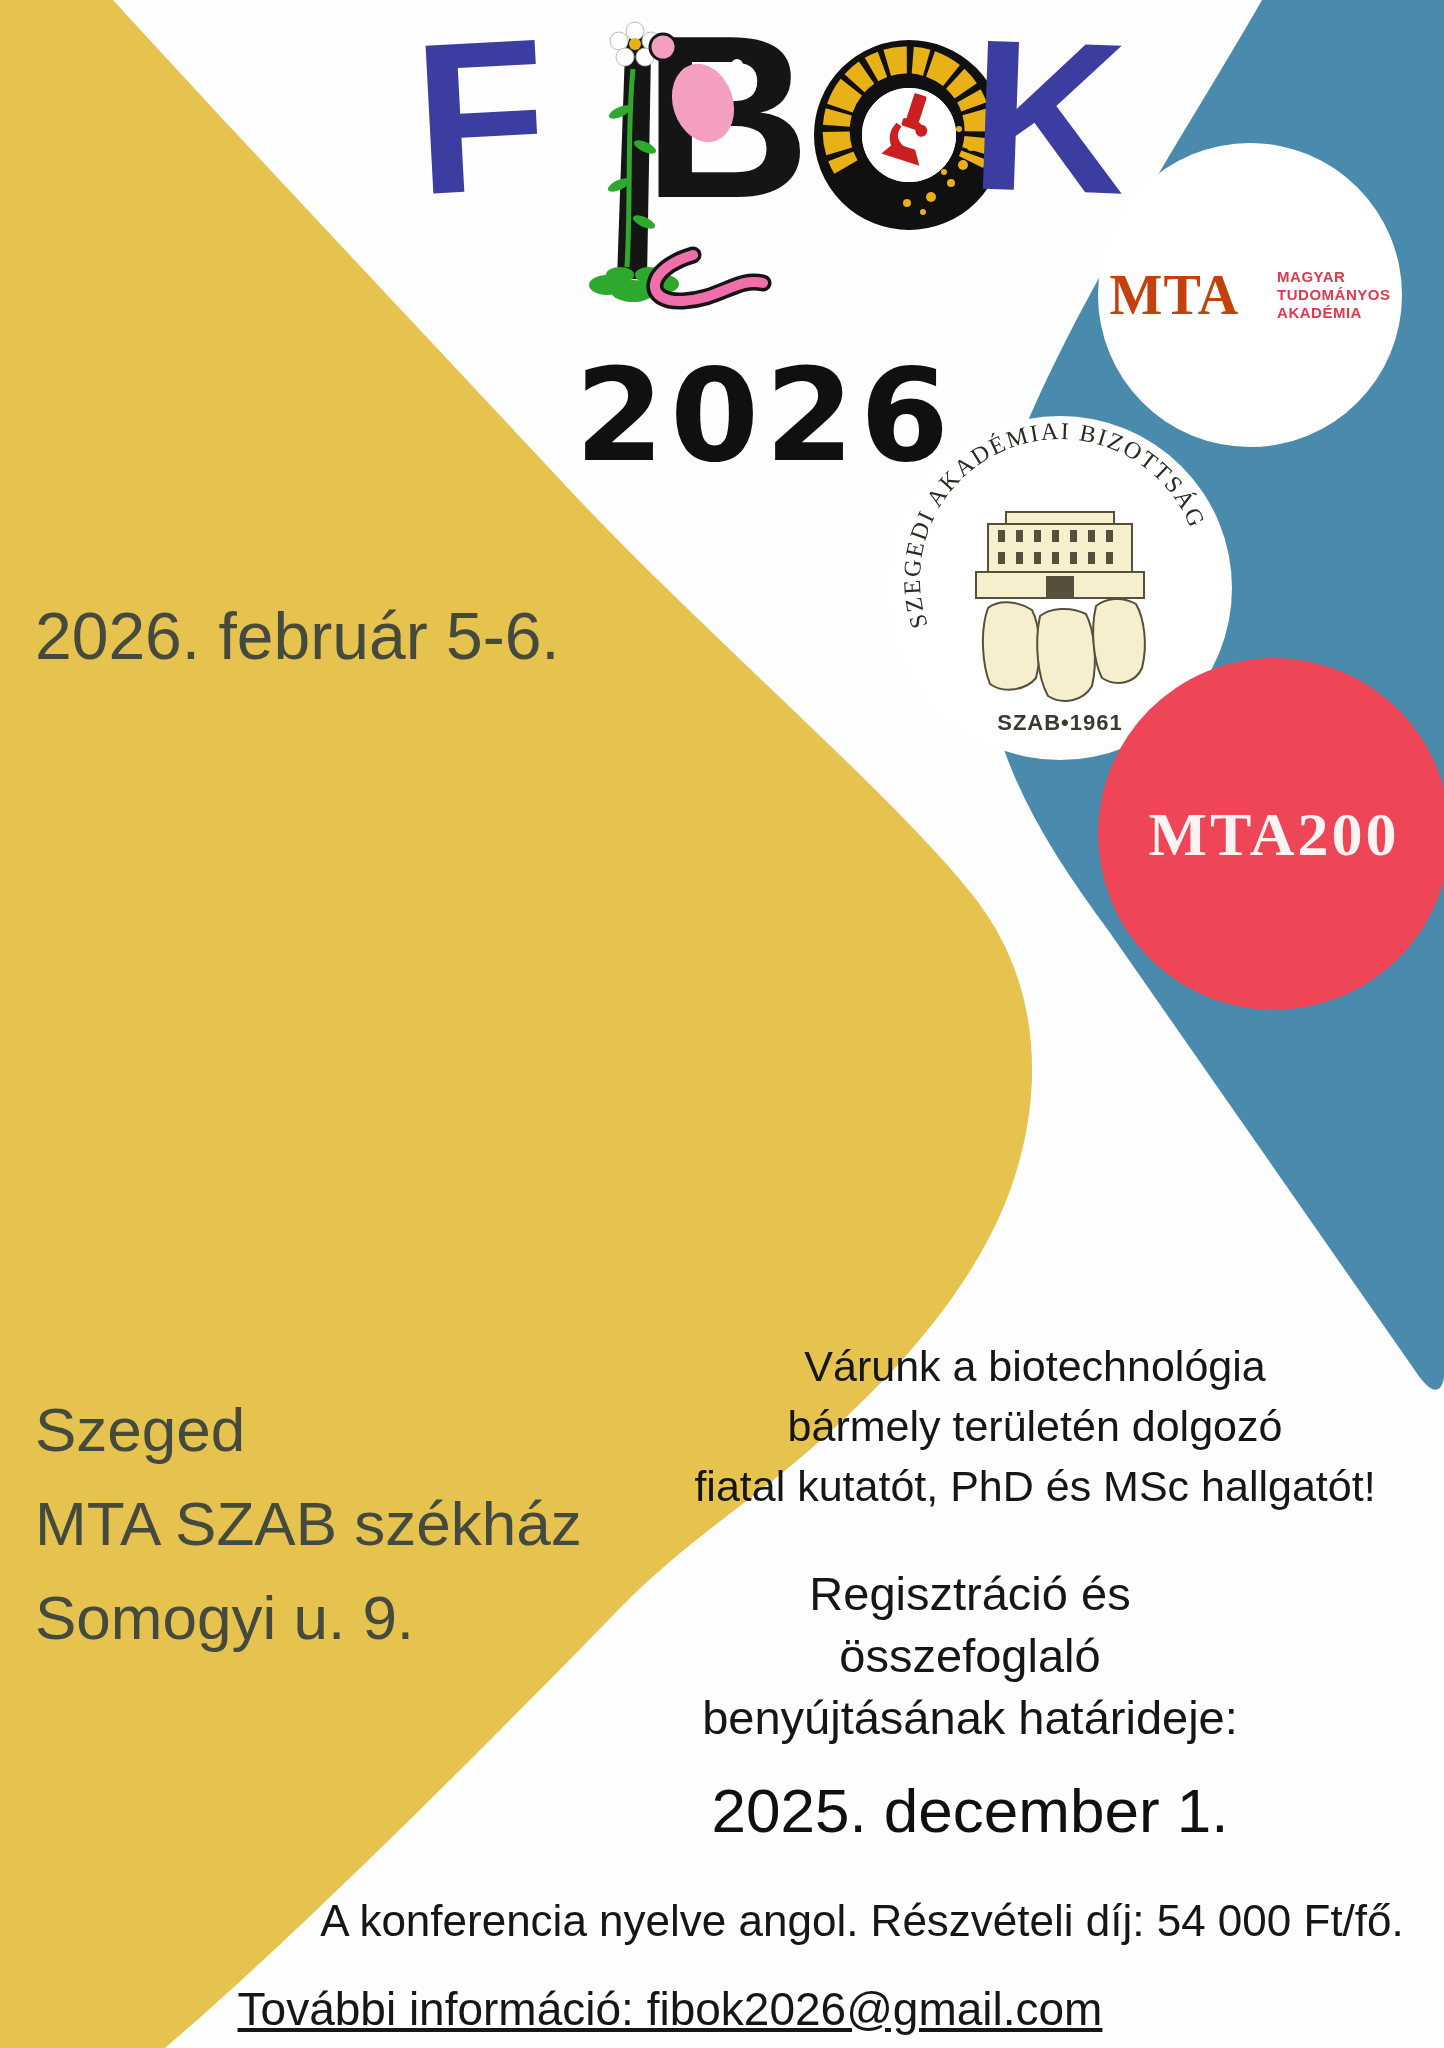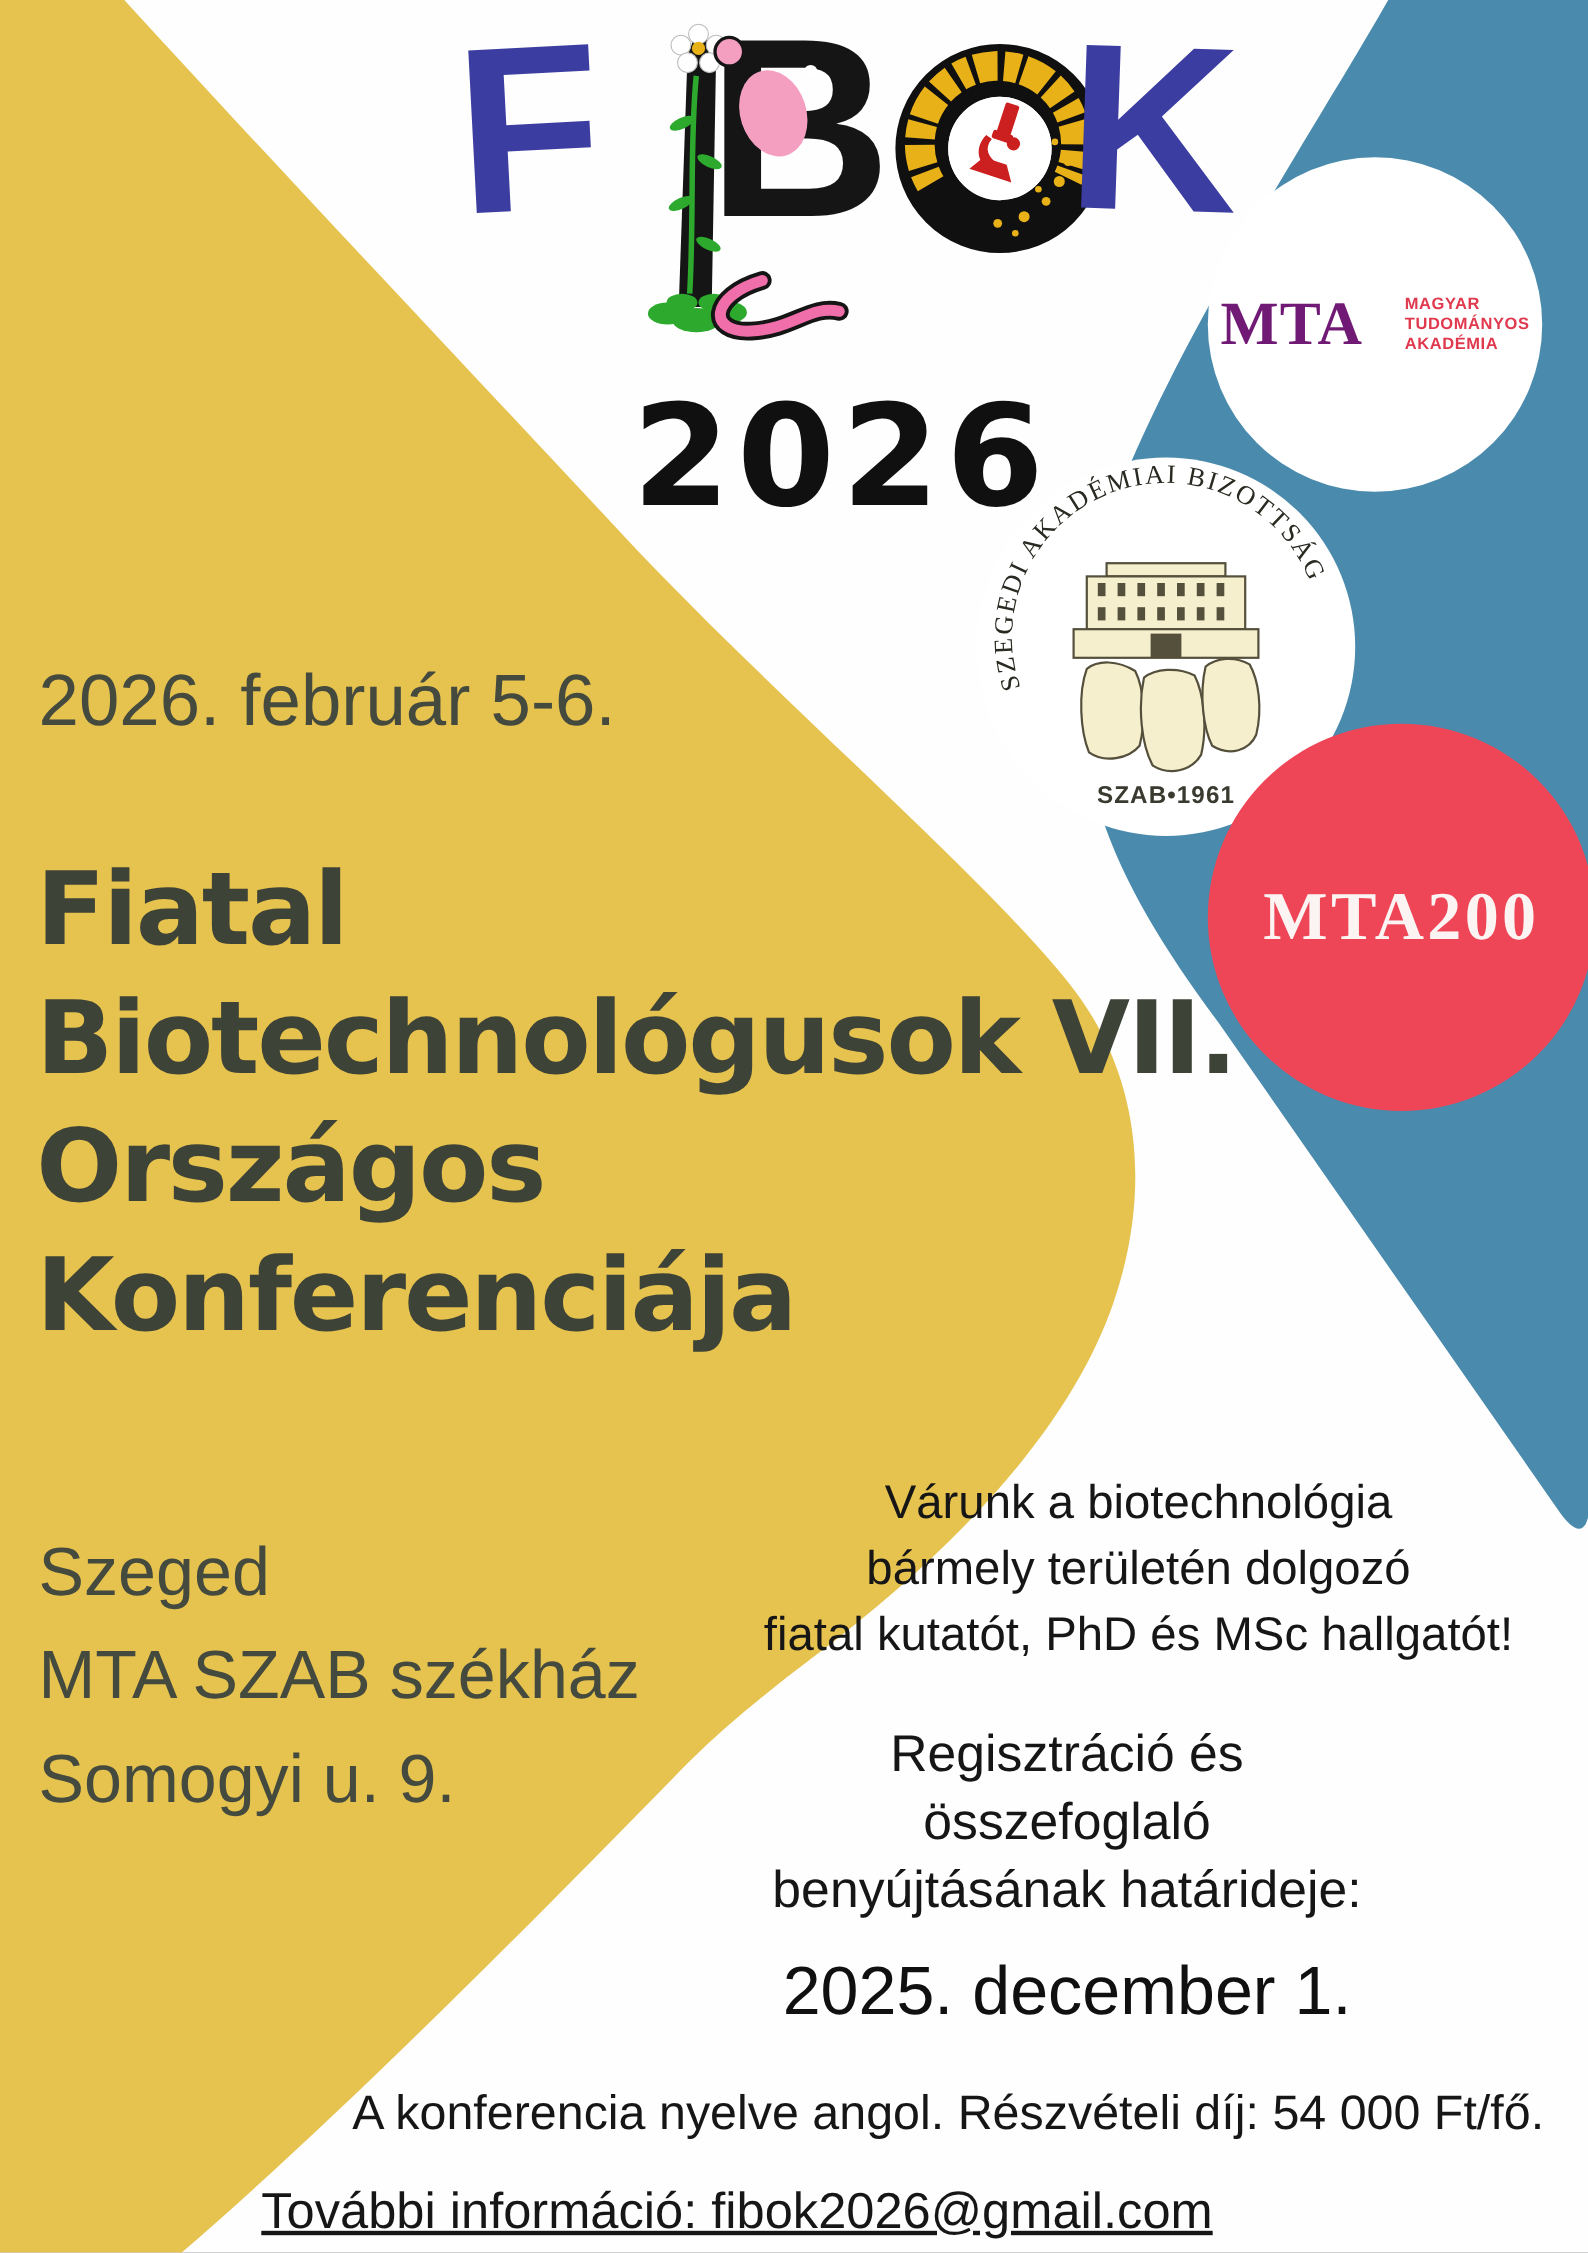--- a/index.html
+++ b/index.html
@@ -13,21 +13,21 @@
                font-family:"Liberation Sans",sans-serif;}
   #logo-f{left:0px;top:-16px;color:#3c3da0;transform:rotate(-3deg);}
   #logo-k{left:556px;top:-16px;color:#3c3da0;transform:rotate(2deg);}
   #logo-b{left:228px;top:-24px;color:#151515;font-size:232px;}
   #logo-year{left:415px;top:352px;width:700px;text-align:center;font-size:128px;line-height:1;
              font-weight:bold;letter-spacing:6px;color:#101010;z-index:3;
              font-family:"DejaVu Sans",sans-serif;}
   
   .circle{position:absolute;border-radius:50%;z-index:2;display:flex;align-items:center;justify-content:center;}
   #mta-circle{left:1098px;top:143px;width:304px;height:304px;background:#ffffff;gap:9px;}
-  #mta-abbr{font-family:"Liberation Serif",serif;font-weight:bold;font-size:56px;color:#701a75;letter-spacing:1px;text-align:center;}
+  #mta-abbr{font-family:"Liberation Serif",serif;font-weight:bold;font-size:56px;color:#c2410c;letter-spacing:1px;text-align:center;}
   #mta-name{display:flex;flex-direction:column;font-size:15px;line-height:1.2;color:#e0394e;
             letter-spacing:.5px;font-weight:bold;margin-left:29px;}
   #szab-circle{left:888px;top:416px;width:344px;height:344px;background:#ffffff;}
   #mta200-circle{left:1098px;top:658px;width:352px;height:352px;background:#ee4557;}
   #mta200-label{font-family:"Liberation Serif",serif;font-weight:bold;font-size:62px;color:#fbf4f2;letter-spacing:3px;}
   #date-line{left:35px;top:598px;font-size:66px;color:#454a3e;z-index:3;}
   #title-block{left:33px;top:768px;font-size:92px;font-weight:bold;line-height:117px;
                letter-spacing:-2px;z-index:3;font-family:"DejaVu Sans",sans-serif;color:#3e4337;}
   #venue-block{left:35px;top:1383px;font-size:62px;line-height:94px;color:#454a3e;z-index:3;}
   
@@ -172,26 +172,20 @@
       <text x="172" y="314" text-anchor="middle" font-size="22" font-weight="bold" letter-spacing="1" fill="#3a3a30">SZAB•1961</text>
     </svg>
   </div>
 
   <div class="circle" id="mta200-circle">
     <span id="mta200-label">MTA200</span>
   </div>
 
   <div class="abs" id="date-line">2026. február 5-6.</div>
 
-  <div class="abs" id="title-block">
-    <div>Fiatal</div>
-    <div>Biotechnológusok VII.</div>
-    <div>Országos</div>
-    <div>Konferenciája</div>
-  </div>
 
   <div class="abs" id="venue-block">
     <div>Szeged</div>
     <div>MTA SZAB székház</div>
     <div>Somogyi u. 9.</div>
   </div>
 
   <div class="abs blk" id="invite-block">
     <div>Várunk a biotechnológia</div>
     <div>bármely területén dolgozó</div>

